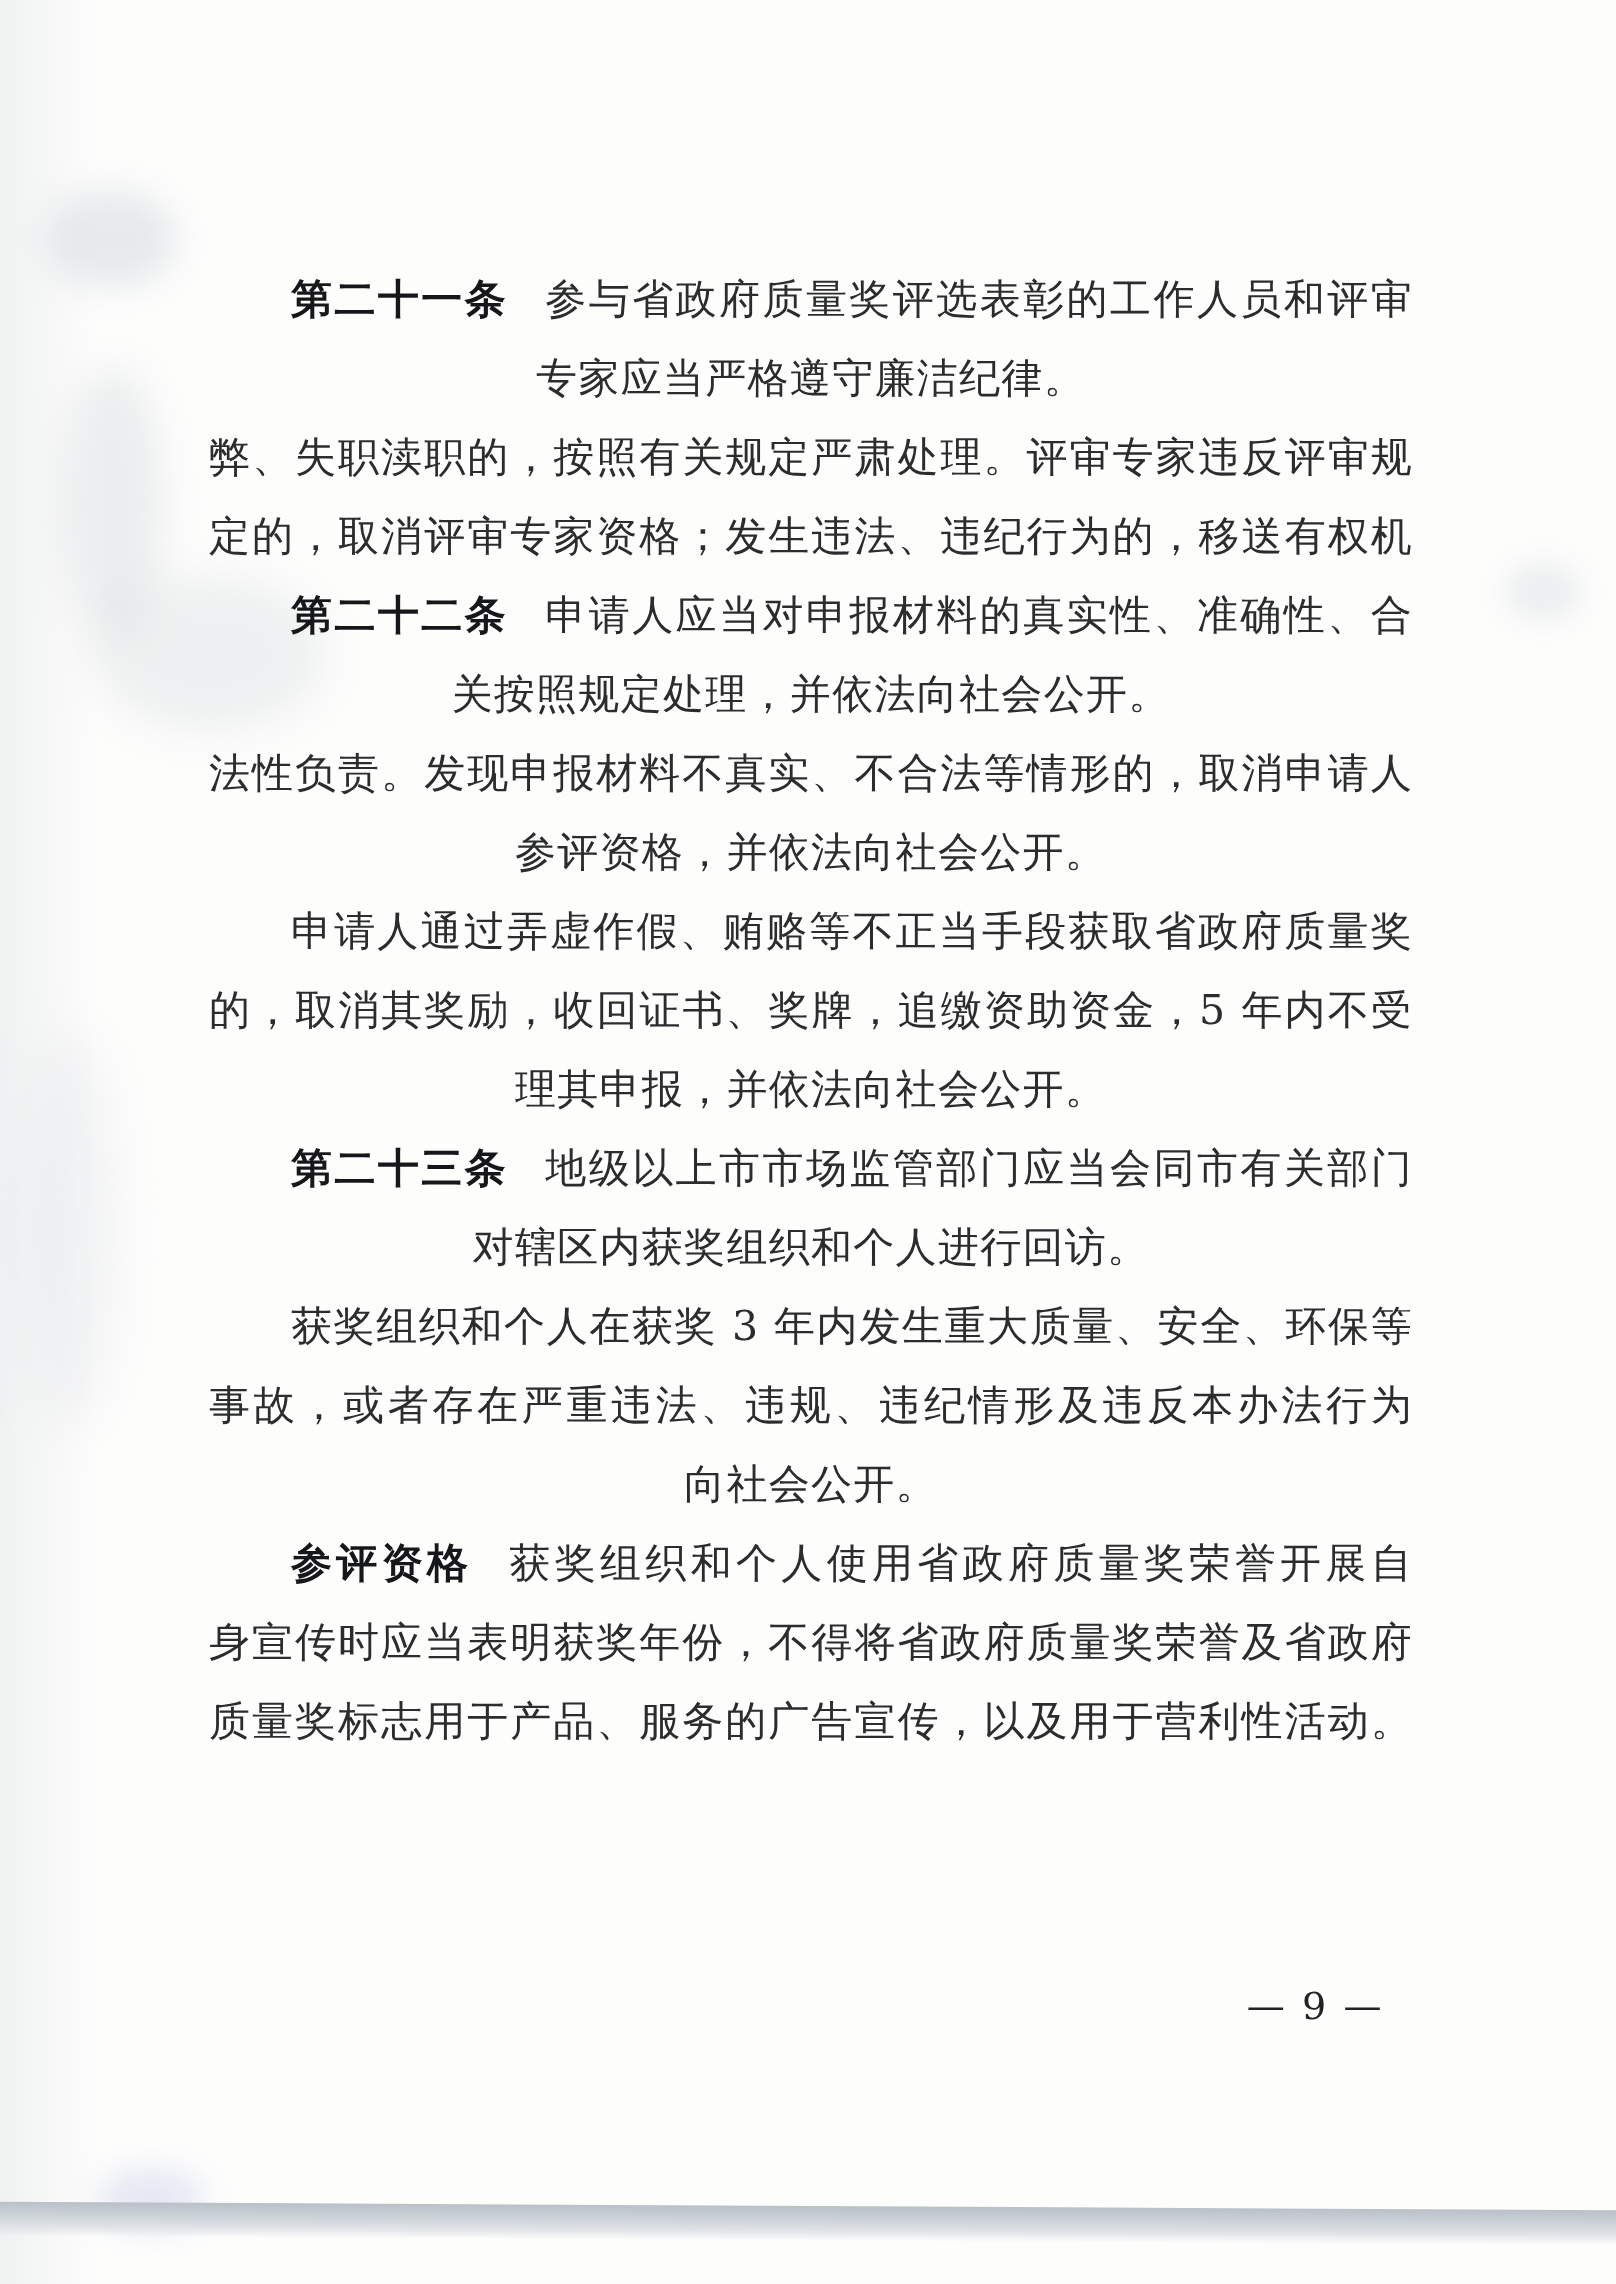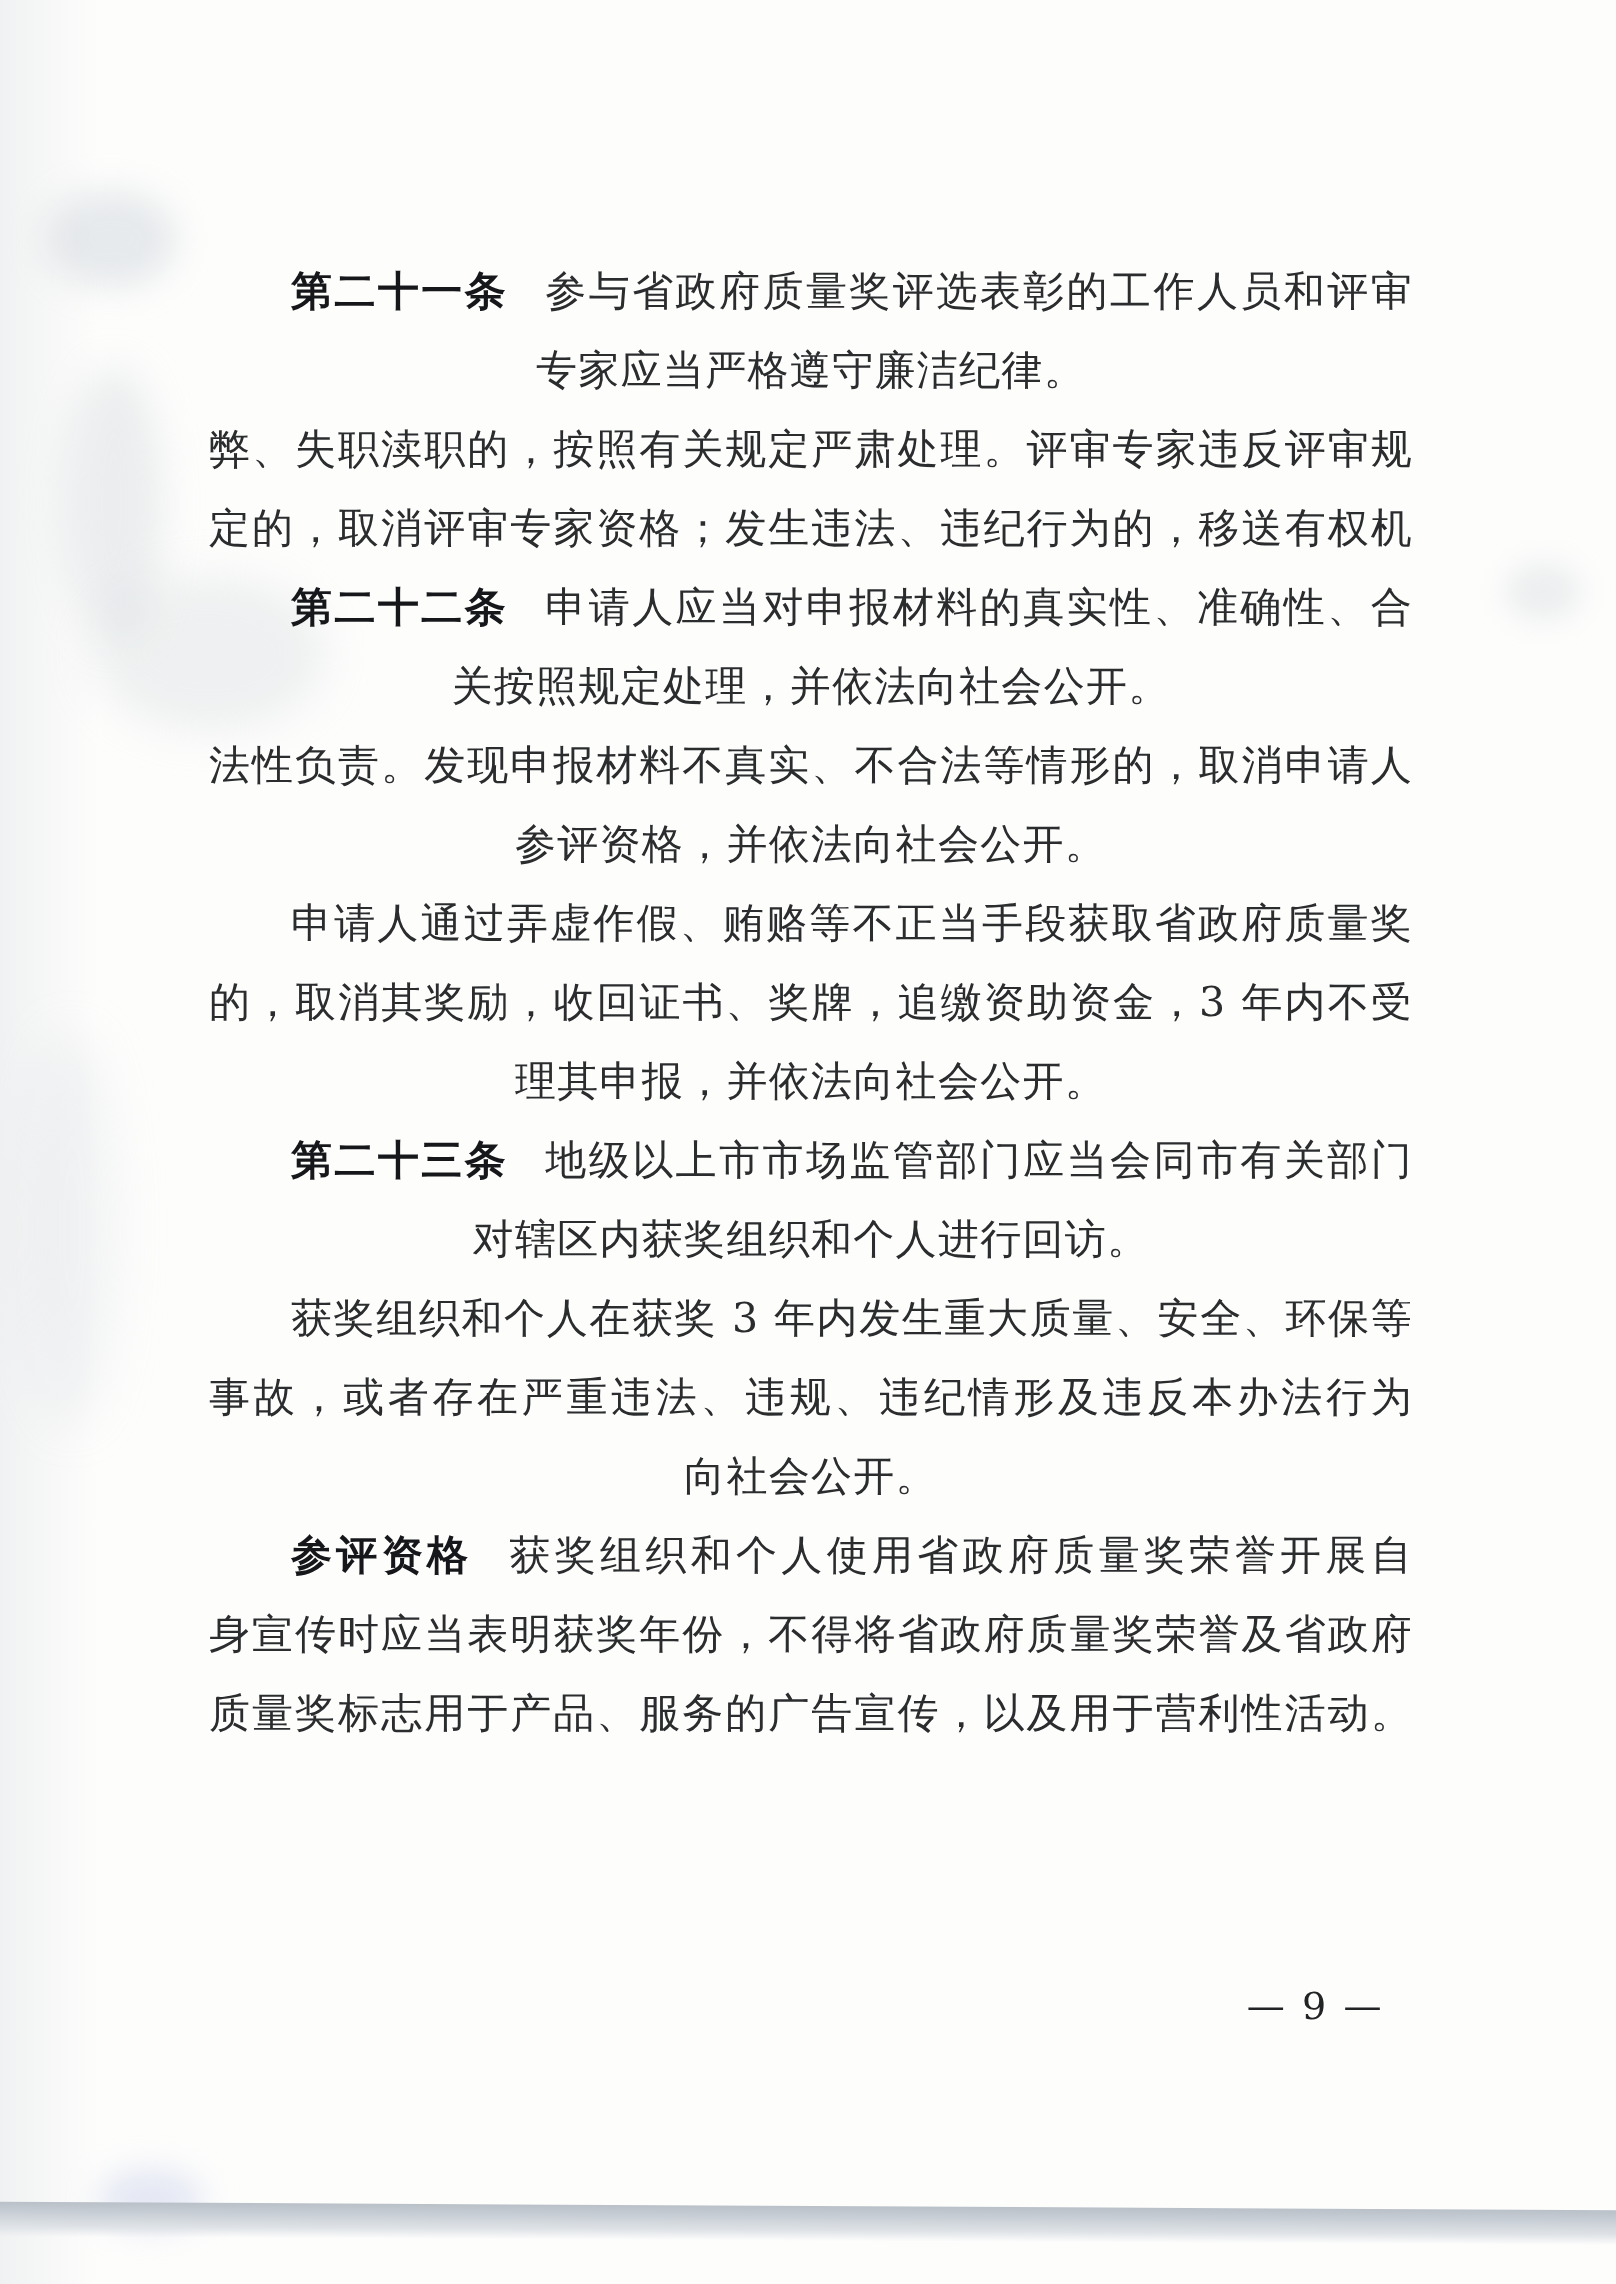--- a/index.html
+++ b/index.html
@@ -30,21 +30,21 @@
     left: -7.8px; top: 2206px;
     width: 1635px; height: 35px;
     background: linear-gradient(180deg, #b9c0c8 0%, #c9cfd6 32%, #dfe3e7 70%, rgba(250,251,252,0) 100%);
     transform: rotate(0.3deg);
     pointer-events: none;
   }
 
   
   .text-block {
     position: absolute;
-    left: 209px; top: 252px;
+    left: 209px; top: 260px;
     width: 1204px;
     font-size: 41px;
     line-height: 79px;
     letter-spacing: 1.3px;
     color: #2a2c2e;
   }
   .line { height: 79px; }
   .line.fill {
     text-align: justify;
     text-align-last: justify;
@@ -94,21 +94,21 @@
     <div class="line fill">定的，取消评审专家资格；发生违法、违纪行为的，移送有权机</div>
     <div class="line indent fill">
       <span class="art">第二十二条</span><span>申请人应当对申报材料的真实性、准确性、合</span>
     </div>
 
     <div class="line end">关按照规定处理，并依法向社会公开。</div>
     <div class="line fill">法性负责。发现申报材料不真实、不合法等情形的，取消申请人</div>
     <div class="line end">参评资格，并依法向社会公开。</div>
 
     <div class="line indent fill">申请人通过弄虚作假、贿赂等不正当手段获取省政府质量奖</div>
-    <div class="line fill">的，取消其奖励，收回证书、奖牌，追缴资助资金，3 年内不受</div>
+    <div class="line fill">的，取消其奖励，收回证书、奖牌，追缴资助资金，5 年内不受</div>
     <div class="line end">理其申报，并依法向社会公开。</div>
 
     <div class="line indent fill">
       <span class="art">第二十三条</span><span>地级以上市市场监管部门应当会同市有关部门</span>
     </div>
     <div class="line end">对辖区内获奖组织和个人进行回访。</div>
 
     <div class="line indent fill">获奖组织和个人在获奖 3 年内发生重大质量、安全、环保等</div>
     <div class="line fill">事故，或者存在严重违法、违规、违纪情形及违反本办法行为</div>
     <div class="line end">向社会公开。</div>

